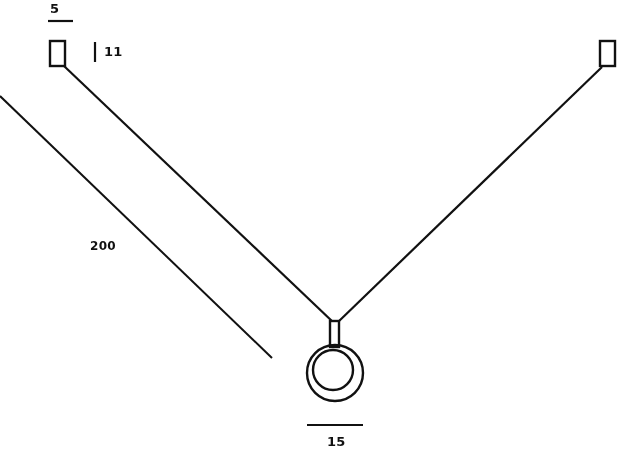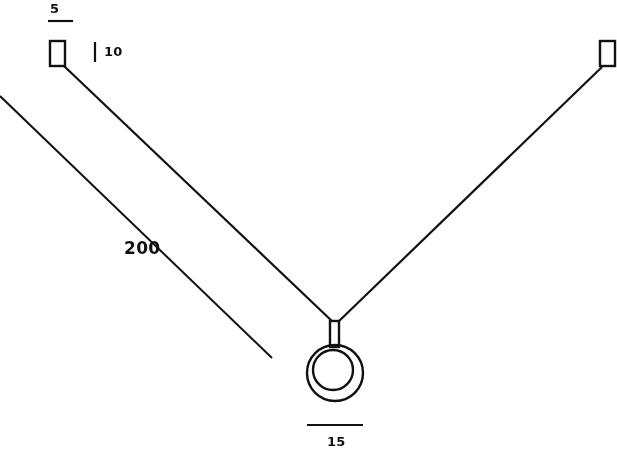--- a/index.html
+++ b/index.html
@@ -41,22 +41,21 @@
     font-size: 13px;
   }
   #label-10 {
     left: 104px;
     top: 45px;
     font-size: 13px;
   }
   #label-200 {
     left: 90px;
     top: 240px;
-    font-size: 17px;
-    margin-left: 34px;
+    font-size: 12px;
   }
   #label-15 {
     left: 327px;
     top: 435px;
     font-size: 13px;
     text-align: right;
   }
 </style>
 </head>
 <body>
@@ -85,19 +84,19 @@
     <g>
       <rect x="330" y="321" width="9" height="26" fill="#ffffff" stroke="#111111" stroke-width="2.4"></rect>
       <circle cx="335" cy="373" r="28" fill="none" stroke="#111111" stroke-width="2.4"></circle>
       <circle cx="333" cy="370" r="20" fill="none" stroke="#111111" stroke-width="2.4"></circle>
     </g>
 
   </svg>
 
   <span class="dim-label" id="label-5">5</span>
 
-  <span class="dim-label" id="label-10">10</span>
+  <span class="dim-label" id="label-10">11</span>
 
   <span class="dim-label" id="label-200">200</span>
 
   <span class="dim-label" id="label-15">15</span>
 
 </div>
 
 </body></html>

